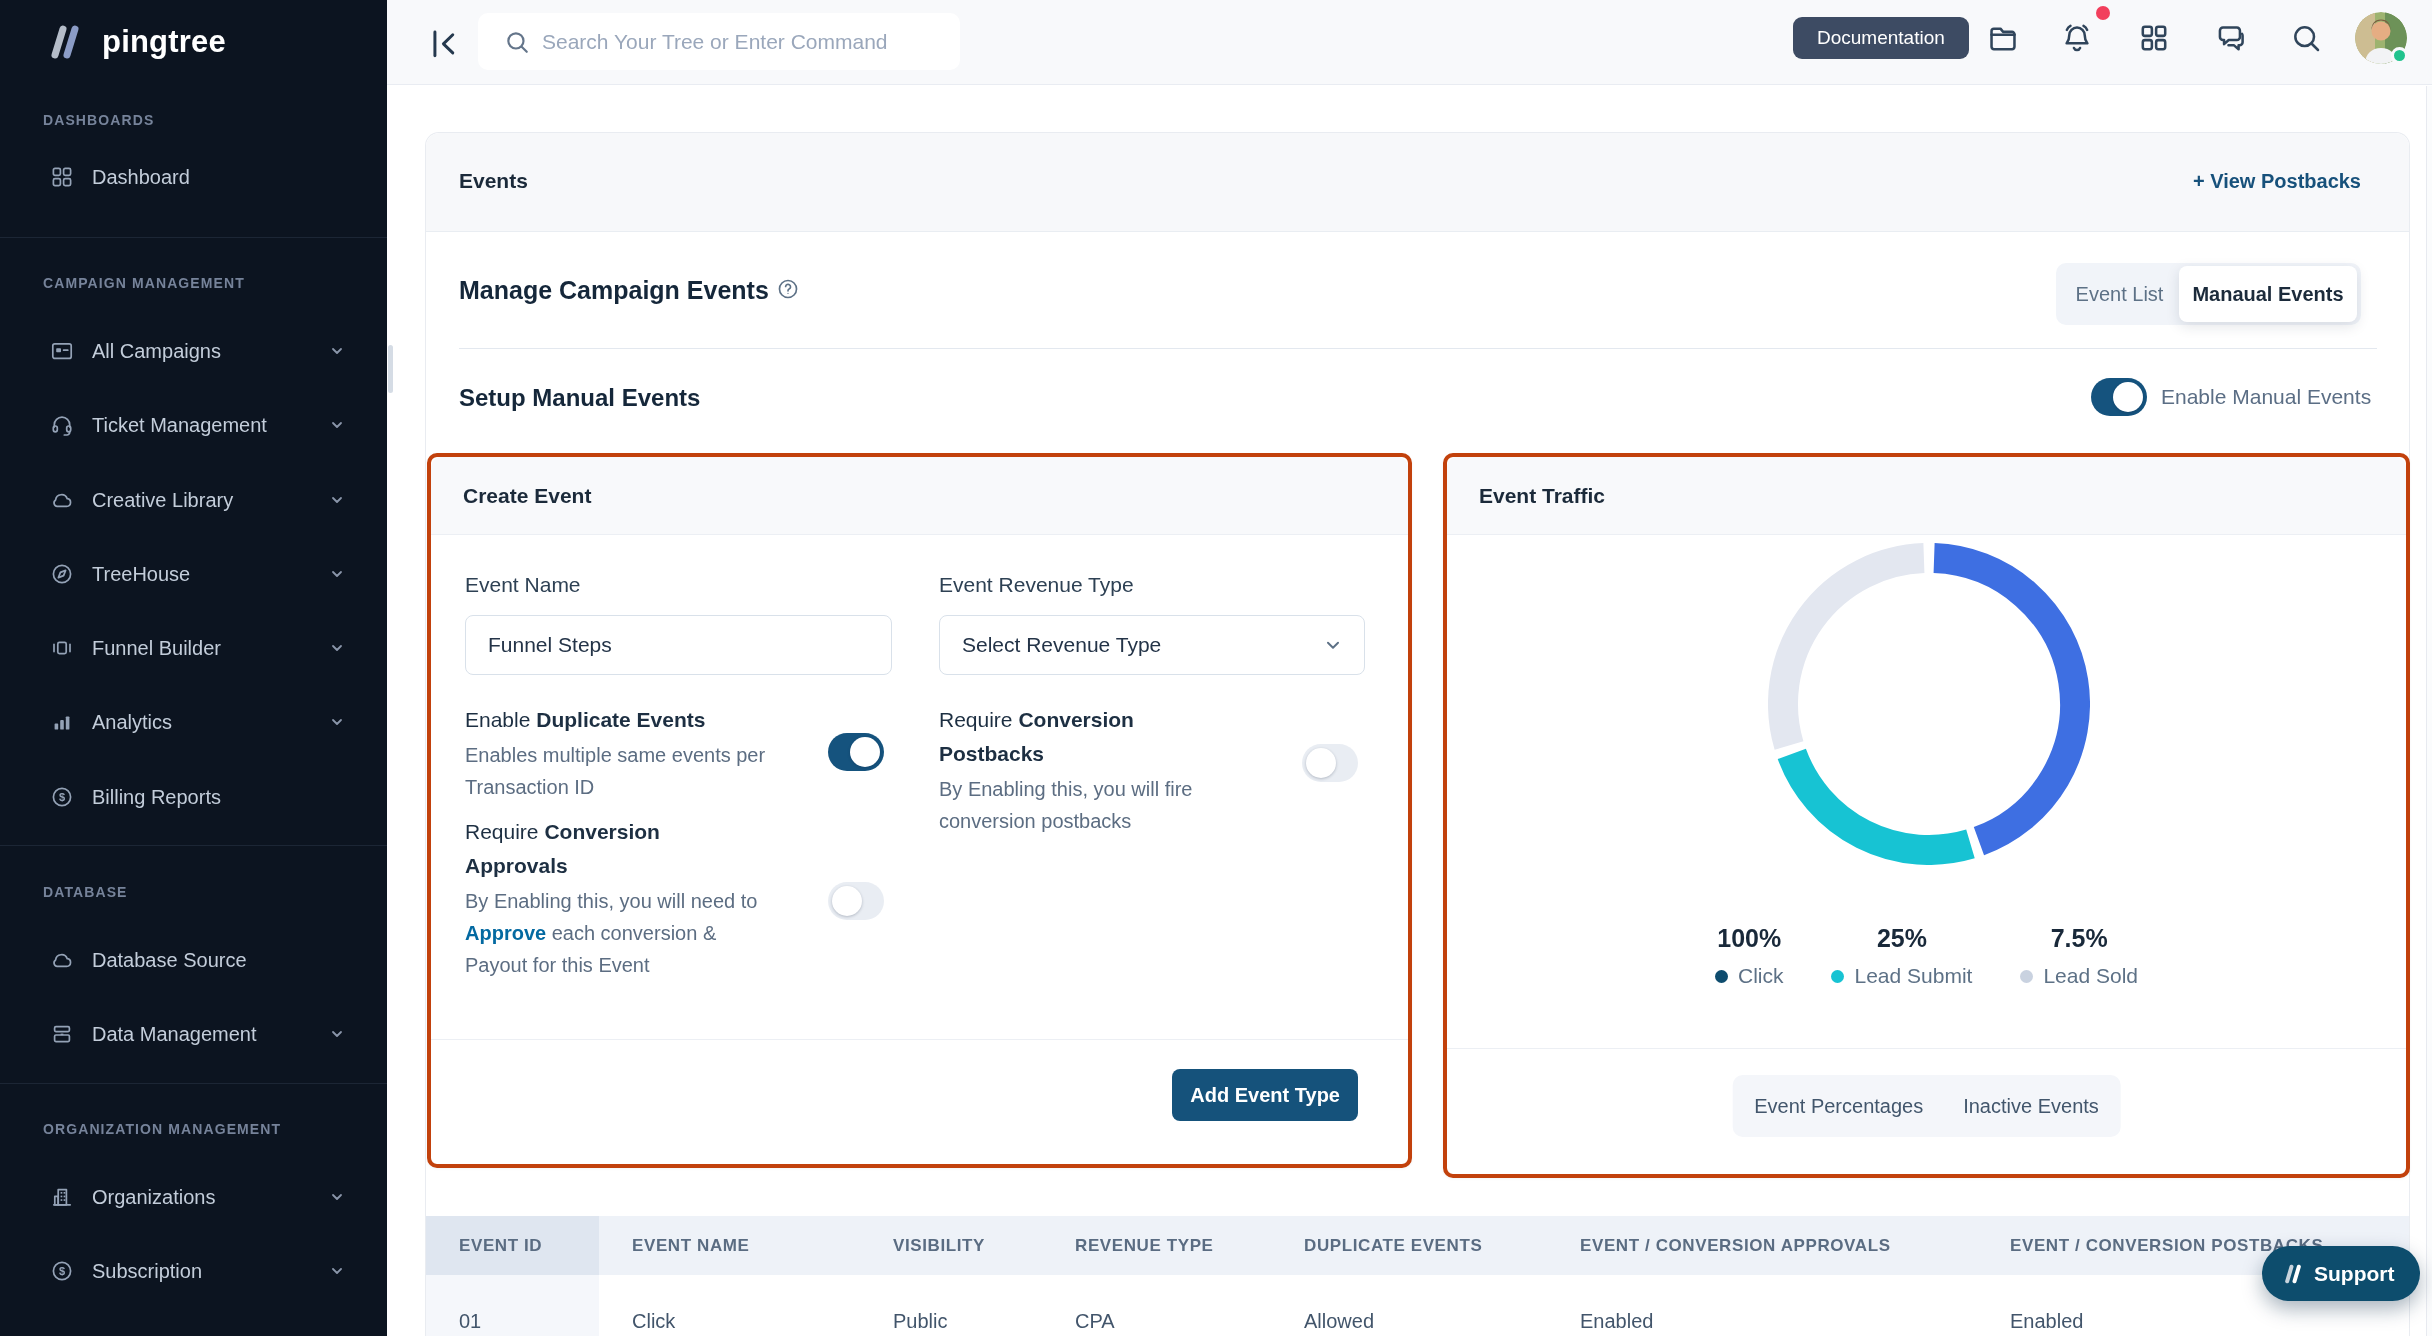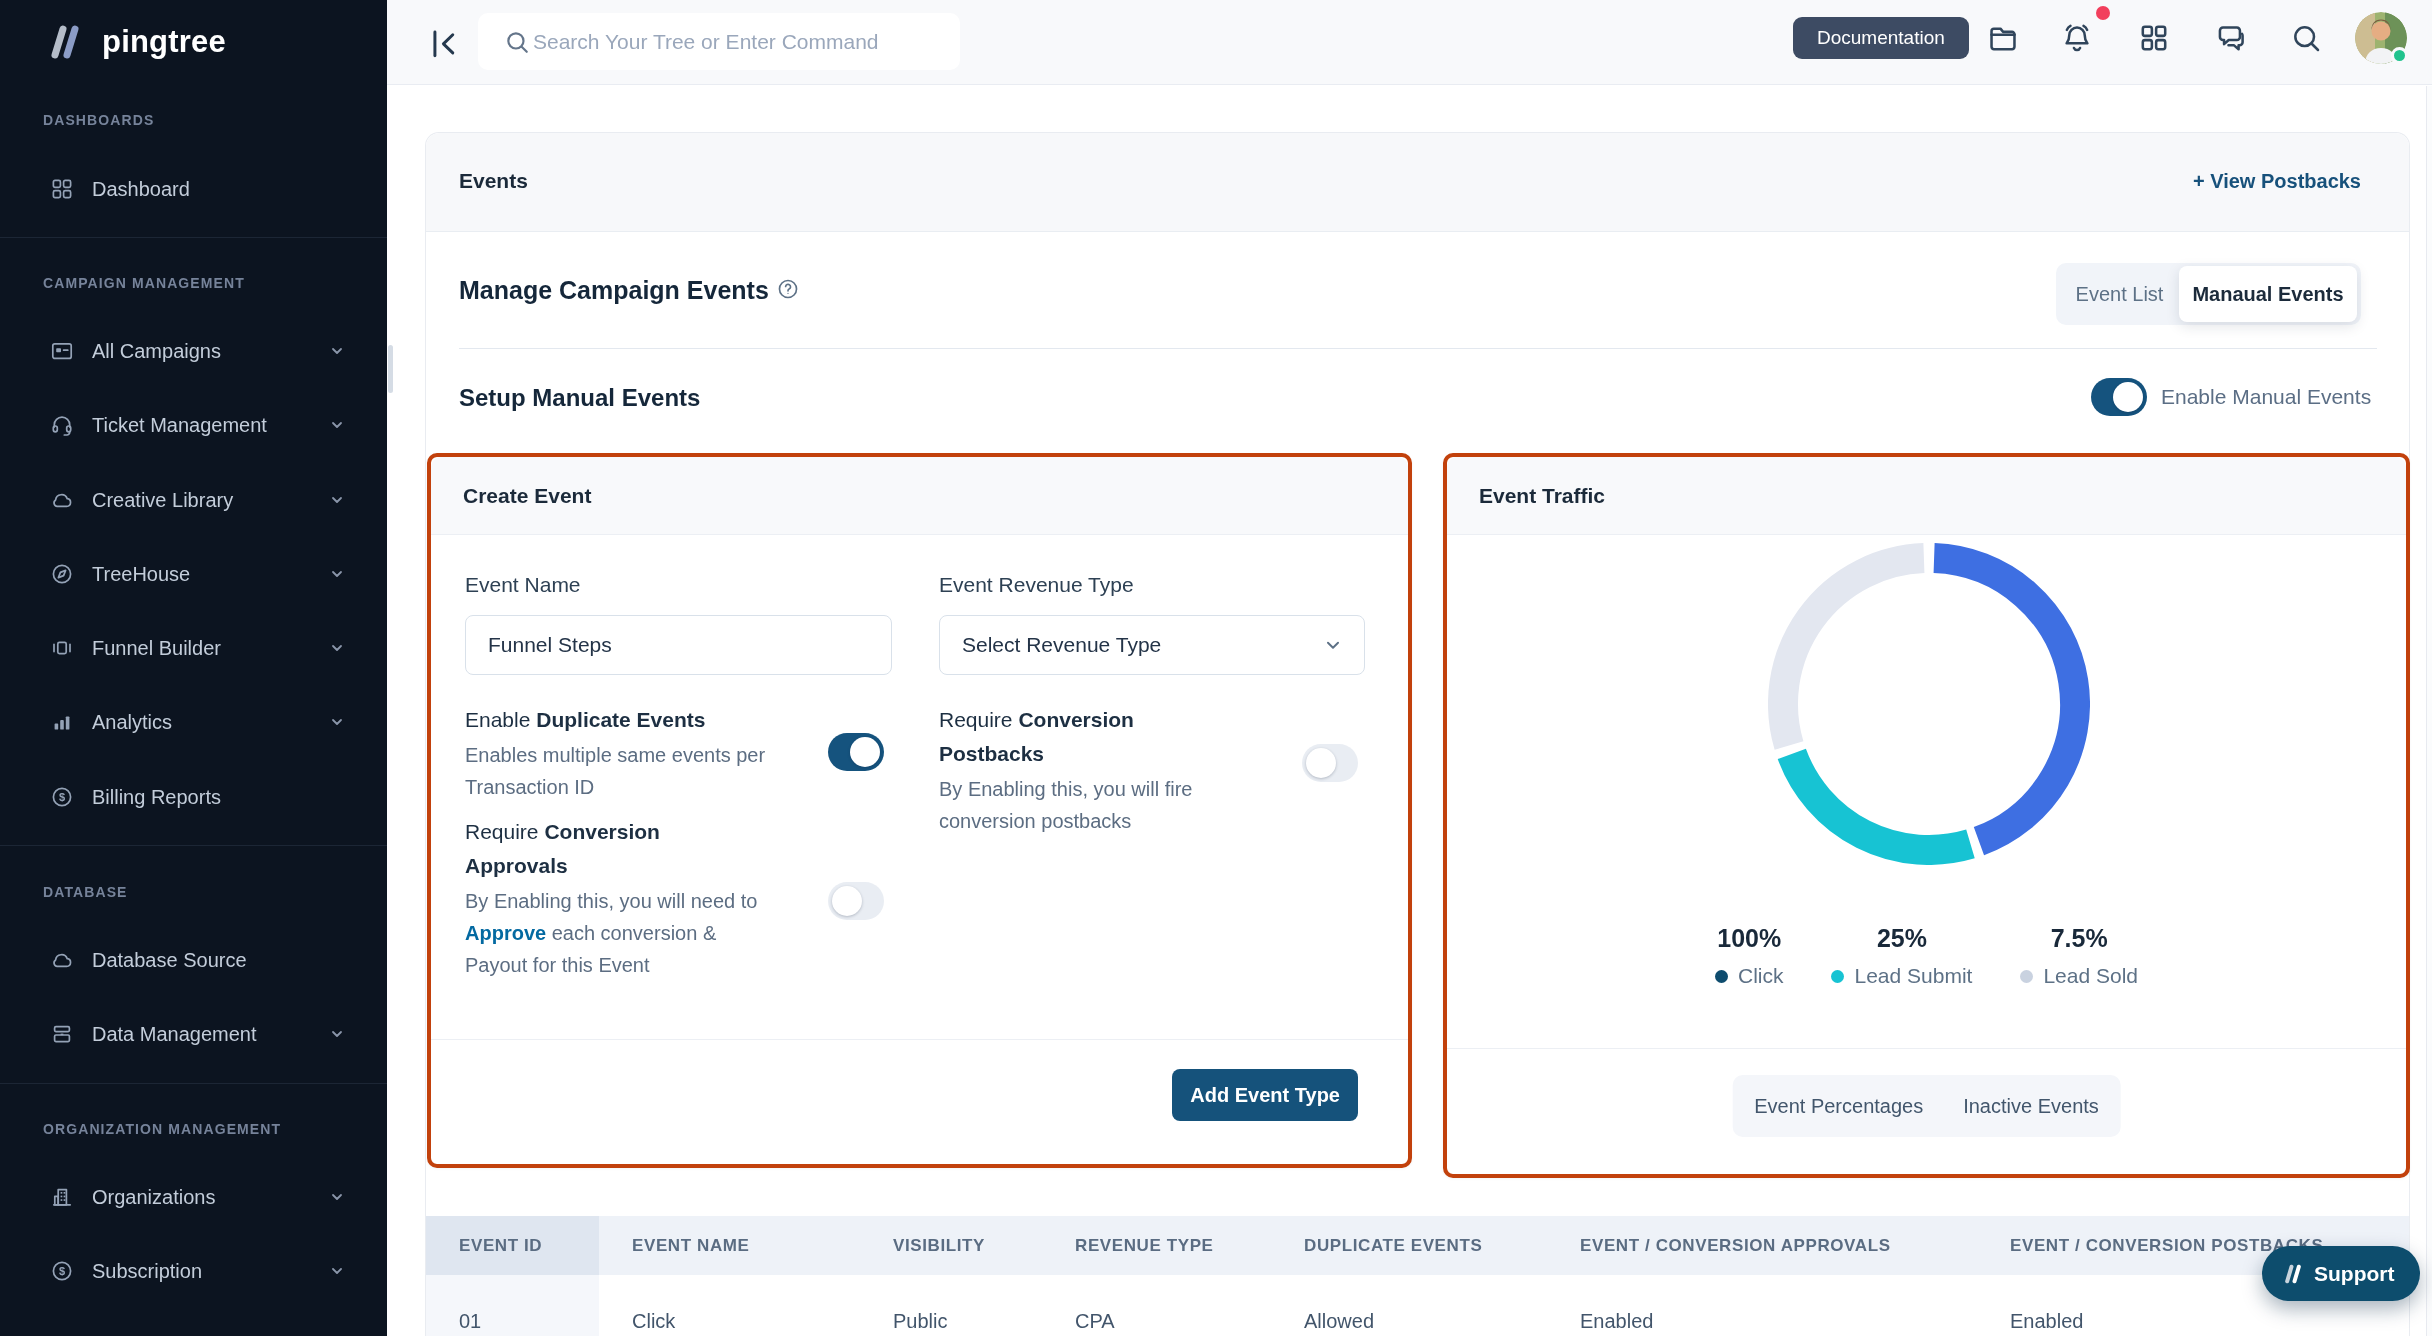--- a/index.html
+++ b/index.html
@@ -17,21 +17,21 @@
   .side-item .lbl { color:#c3cdda; font-size:20px; margin-left:18px; flex:1; }
   .side-item .chev { width:20px; height:20px; margin-right:40px; flex:none; }
   .side-div { position:absolute; left:0; width:387px; height:1px; background:#1c2635; }
   .side-thumb { position:absolute; left:388px; top:345px; width:5px; height:48px; border-radius:3px; background:#d5dce5; }
 
   
   .topbar { position:absolute; left:387px; top:0; width:2045px; height:85px; background:#f8f9fb; border-bottom:1px solid #e9ecf2; }
   .collapse-btn { position:absolute; left:38px; top:24px; width:36px; height:36px; cursor:pointer; }
   .searchbox { position:absolute; left:91px; top:13px; width:482px; height:57px; background:#ffffff; border-radius:10px; display:flex; align-items:center; }
   .searchbox svg { margin-left:26px; flex:none; }
-  .searchbox input { border:none; outline:none; background:transparent; font-family:"Liberation Sans",sans-serif; font-size:21px; color:#0369a1; margin-left:3px; width:400px; }
+  .searchbox input { border:none; outline:none; background:transparent; font-family:"Liberation Sans",sans-serif; font-size:21px; color:#0369a1; margin-left:12px; width:400px; }
   .searchbox input::placeholder { color:#9aa7bb; }
   .doc-btn { position:absolute; left:1406px; top:17px; height:42px; padding:0 24px; background:#3d4b63; border-radius:9px; color:#ffffff; font-size:19px; display:flex; align-items:center; cursor:pointer; }
   .tb-icon { position:absolute; top:22px; width:32px; height:32px; cursor:pointer; }
   .tb-folder { left:1600px; }
   .tb-bell { left:1674px; }
   .tb-apps { left:1751px; }
   .tb-chat { left:1828px; }
   .tb-search { left:1903px; }
   .notif-dot { position:absolute; left:1709px; top:6px; width:14px; height:14px; border-radius:50%; background:#f23f5c; }
   .avatar { position:absolute; left:1968px; top:12px; width:52px; height:52px; border-radius:50%; overflow:hidden; cursor:pointer; }
@@ -124,21 +124,21 @@
 <aside class="sidebar">
   <div class="logo">
     <svg width="38" height="44" viewBox="0 0 38 44">
       <path d="M7 35 L15 9" stroke="#b5bdc9" stroke-width="7" stroke-linecap="round" fill="none"></path>
       <path d="M19 35 L27 9" stroke="#8b9cc6" stroke-width="7" stroke-linecap="round" fill="none"></path>
     </svg>
     <span class="logo-text">pingtree</span>
   </div>
   <div id="sidebar-items">
       <div class="side-label" style="top:112px">DASHBOARDS</div>
-      <div class="side-item" style="top:152px">
+      <div class="side-item" style="top:140px">
         <svg class="ic" viewBox="0 0 24 24">
           <rect x="3.4" y="3.4" width="7" height="7" rx="1.6" fill="none" stroke="#94a2b6" stroke-width="1.7" stroke-linecap="round" stroke-linejoin="round"></rect>
           <rect x="13.6" y="3.4" width="7" height="7" rx="1.6" fill="none" stroke="#94a2b6" stroke-width="1.7" stroke-linecap="round" stroke-linejoin="round"></rect>
           <rect x="3.4" y="13.6" width="7" height="7" rx="1.6" fill="none" stroke="#94a2b6" stroke-width="1.7" stroke-linecap="round" stroke-linejoin="round"></rect>
           <rect x="13.6" y="13.6" width="7" height="7" rx="1.6" fill="none" stroke="#94a2b6" stroke-width="1.7" stroke-linecap="round" stroke-linejoin="round"></rect>
         </svg>
         <span class="lbl">Dashboard</span>
       </div>
       <div class="side-label" style="top:275px">CAMPAIGN MANAGEMENT</div>
       <div class="side-item" style="top:314px">

